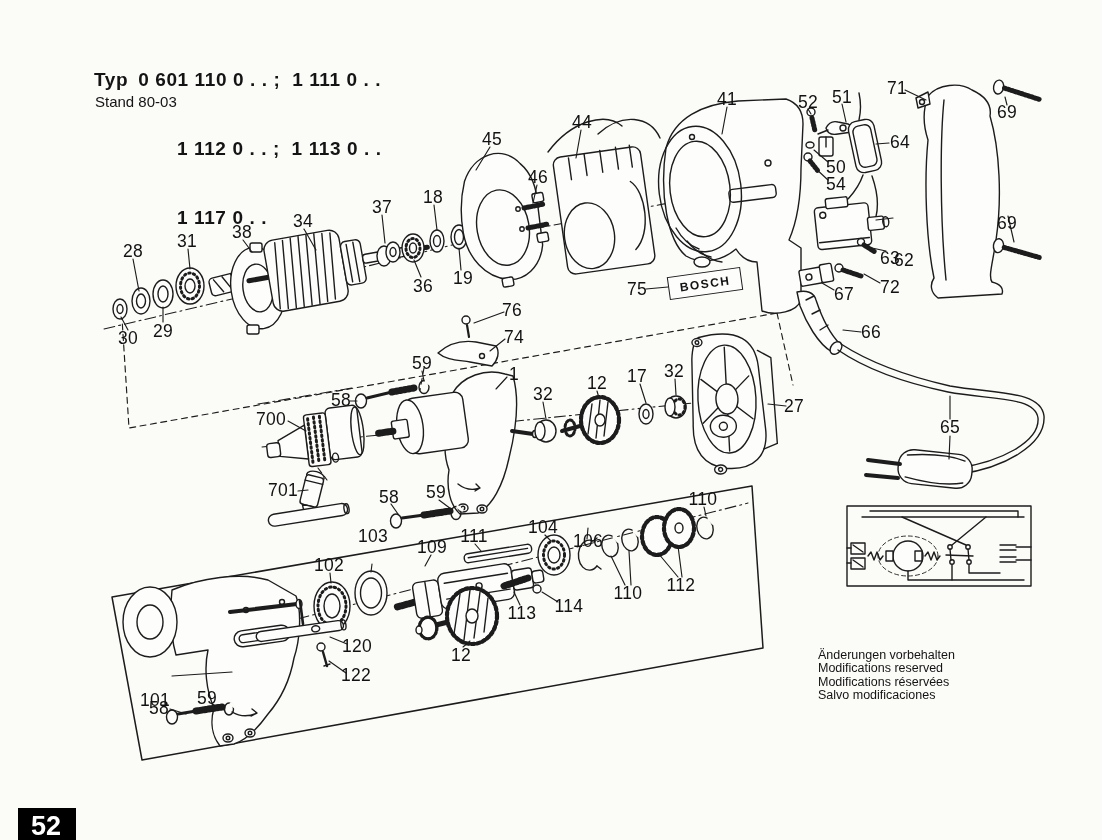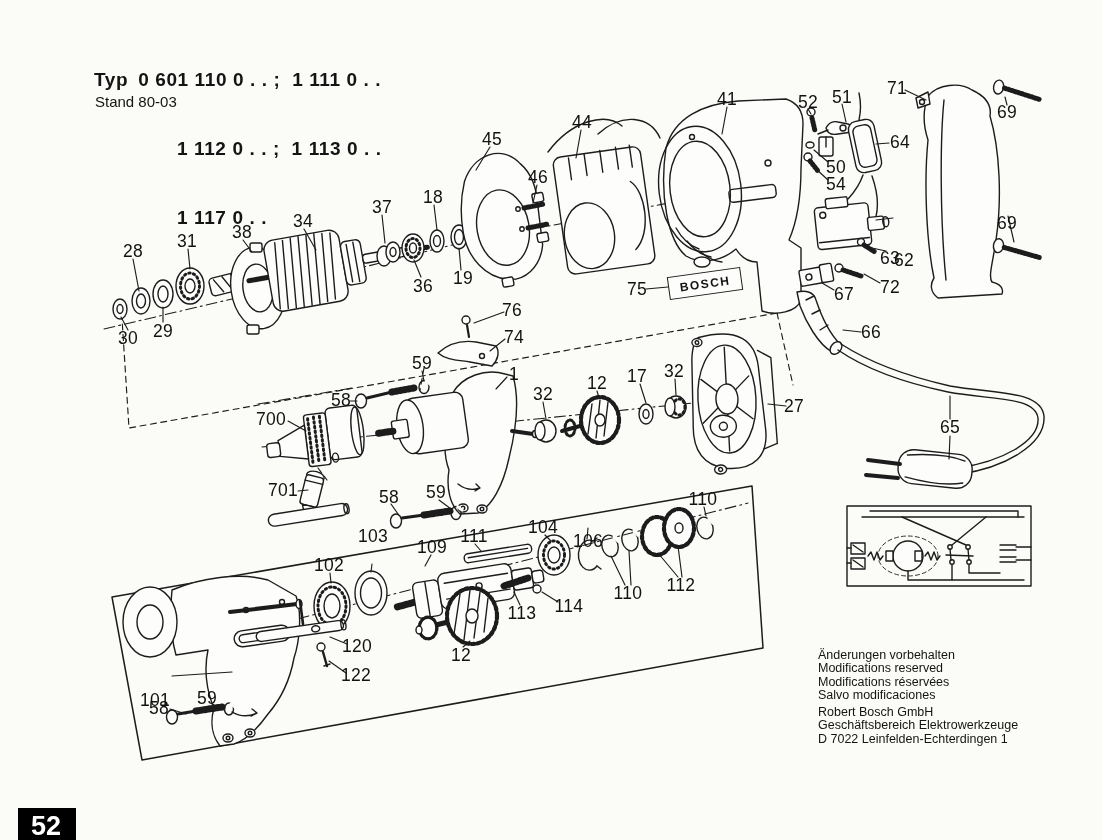--- a/index.html
+++ b/index.html
@@ -644,23 +644,18 @@
   <div class="plate">
     <span>BOSCH</span>
   </div>
 
   <div class="notes">
     <div>Änderungen vorbehalten</div>
     <div>Modifications reserved</div>
     <div>Modifications réservées</div>
     <div>Salvo modificaciones</div>
   </div>
-  <div class="company">
-    <div>Robert Bosch GmbH</div>
-    <div>Geschäftsbereich Elektrowerkzeuge</div>
-    <div>D 7022 Leinfelden-Echterdingen 1</div>
-  </div>
 
   <div class="badge">
     <span>52</span>
   </div>
 
 </div>
 
 </body></html>

